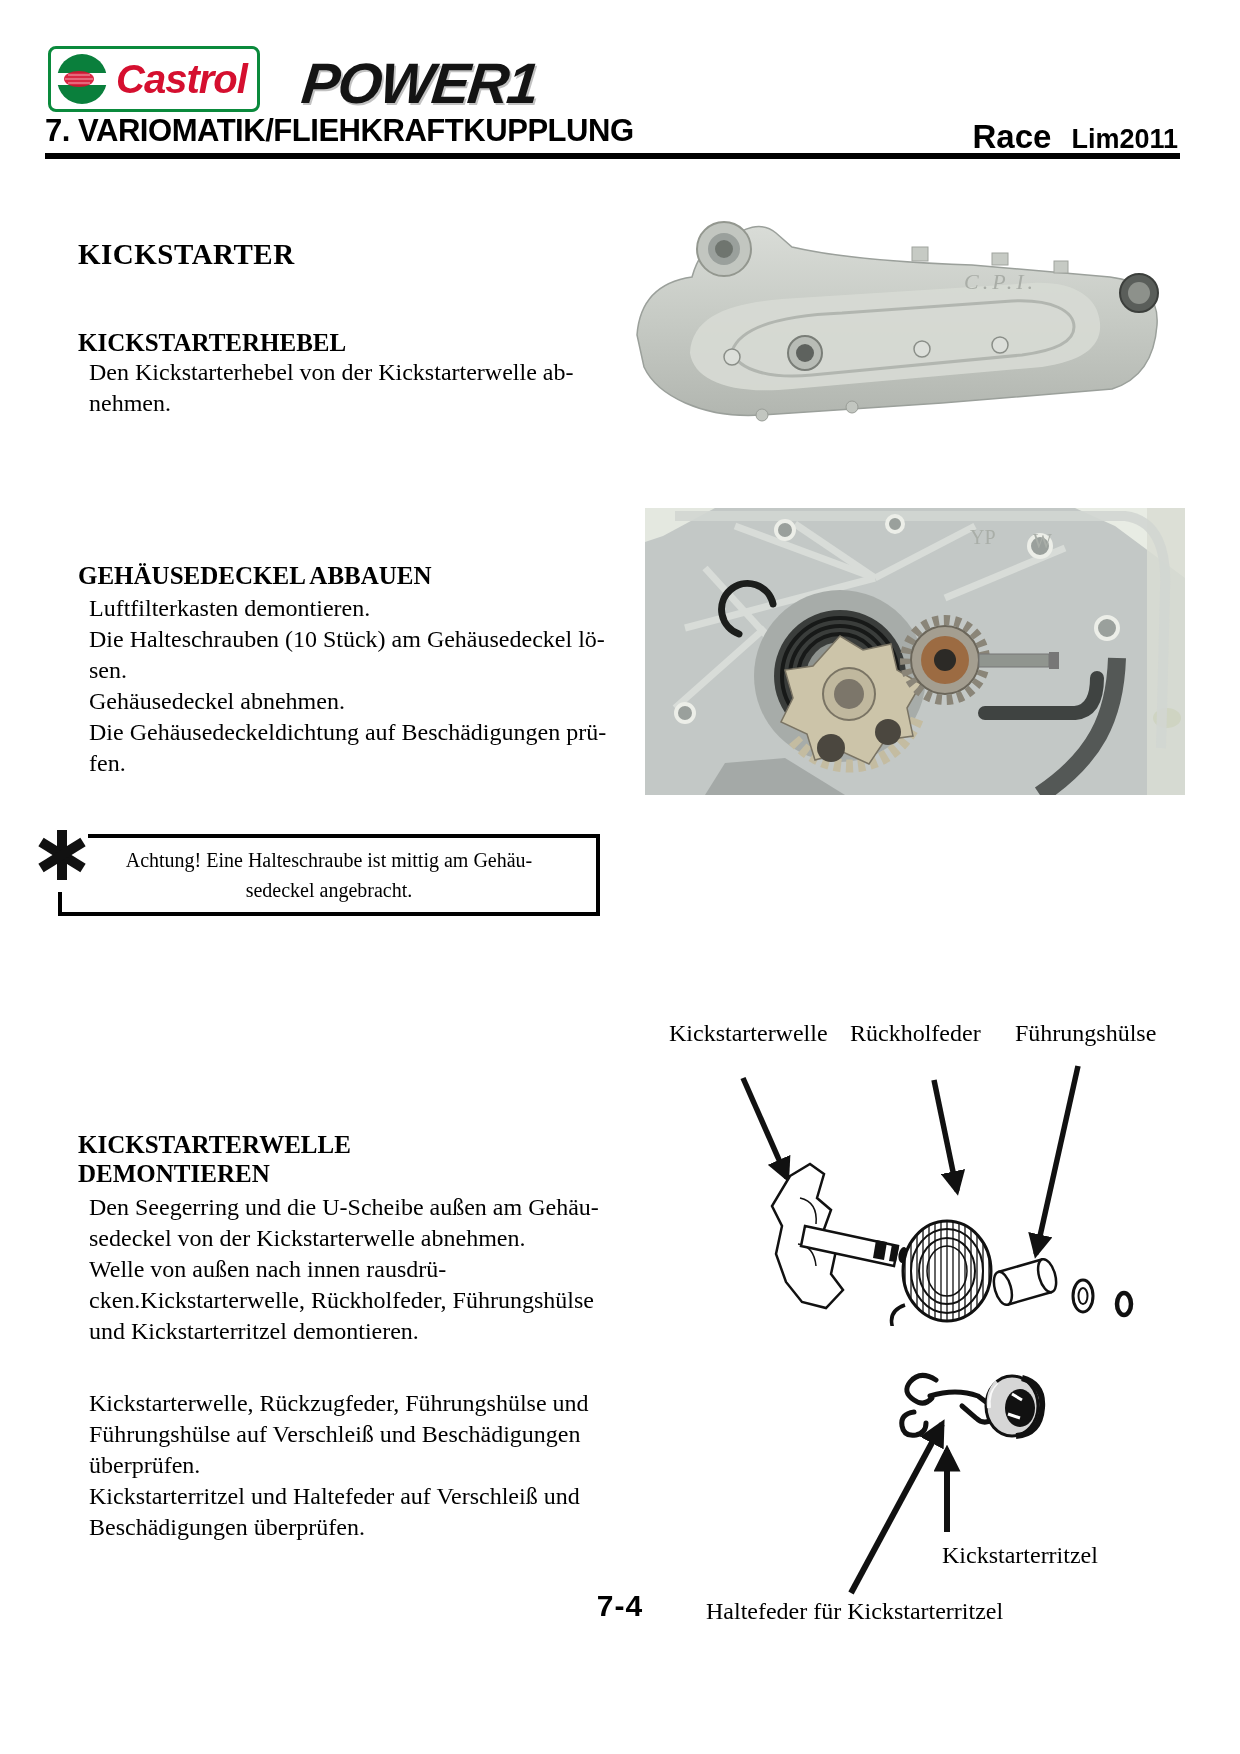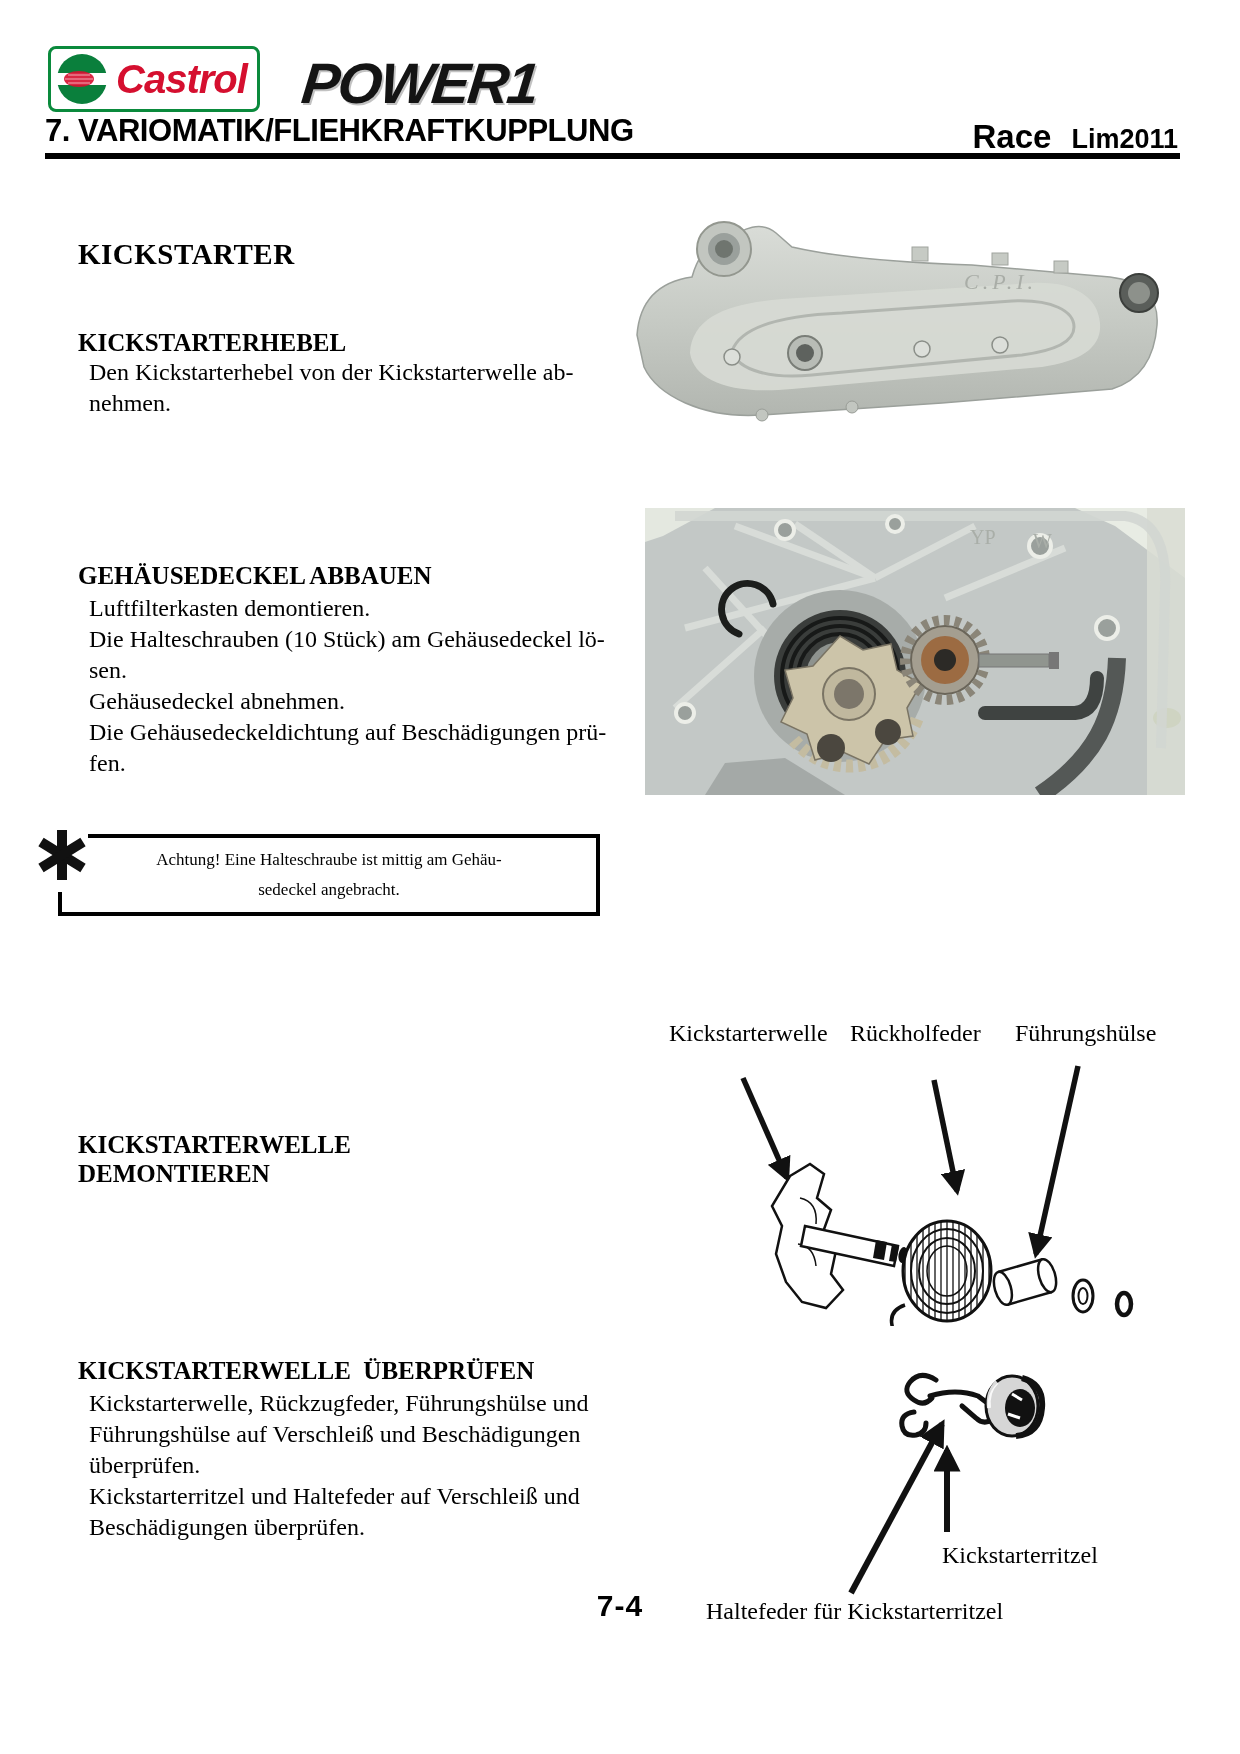--- a/index.html
+++ b/index.html
@@ -26,21 +26,21 @@
   .rule{left:45px;top:153px;width:1135px;height:6px;background:#000;}
 
   
   .main-heading{left:78px;top:238px;font-size:29px;font-weight:bold;letter-spacing:.5px;}
   .subhead{font-size:25px;font-weight:bold;line-height:29px;}
   .body-text{font-size:24px;line-height:31px;margin-left:11px;}
 
   
   .warning{left:58px;top:834px;width:542px;height:82px;border:4px solid #000;
            box-sizing:border-box;text-align:center;}
-  .warning-text{font-size:17px;line-height:30px;padding-top:7px;white-space:pre;}
+  .warning-text{font-size:20px;line-height:30px;padding-top:7px;white-space:pre;}
   .star-wrap{position:absolute;left:-26px;top:-14px;width:52px;height:68px;background:#fff;}
 
   
   .fig-label{font-size:24px;white-space:nowrap;}
 
   .page-num{left:0;top:1589px;width:100%;text-align:center;
             font-family:"Liberation Sans",sans-serif;font-weight:bold;font-size:30px;letter-spacing:1px;}
 </style>
 </head>
 <body>
@@ -91,22 +91,26 @@
           <line x1="47" y1="18" x2="5" y2="44"></line>
         </g>
       </svg>
     </div>
     <div class="warning-text">Achtung! Eine Halteschraube ist mittig am Gehäu-
 sedeckel angebracht.</div>
   </div>
 
   <div class="abs subhead pre" style="left:78px;top:1130px">KICKSTARTERWELLE
 DEMONTIEREN</div>
-
-  <div class="abs subhead pre" style="left:78px;top:1356px">KICKSTARTERWELLE  ÜBERPRÜFEN</div>
+  <div class="abs body-text pre" style="left:78px;top:1192px">Den Seegerring und die U-Scheibe außen am Gehäu-
+sedeckel von der Kickstarterwelle abnehmen.
+Welle von außen nach innen rausdrü-
+cken.Kickstarterwelle, Rückholfeder, Führungshülse
+und Kickstarterritzel demontieren.</div>
+
   <div class="abs body-text pre" style="left:78px;top:1388px">Kickstarterwelle, Rückzugfeder, Führungshülse und
 Führungshülse auf Verschleiß und Beschädigungen
 überprüfen.
 Kickstarterritzel und Haltefeder auf Verschleiß und
 Beschädigungen überprüfen.</div>
 
   <svg class="abs" style="left:612px;top:185px" width="565" height="245" viewBox="0 0 565 245">
     <defs>
       <linearGradient id="silver1" x1="0" y1="0" x2="0" y2="1">
         <stop offset="0" stop-color="#d9dcd7"></stop>

